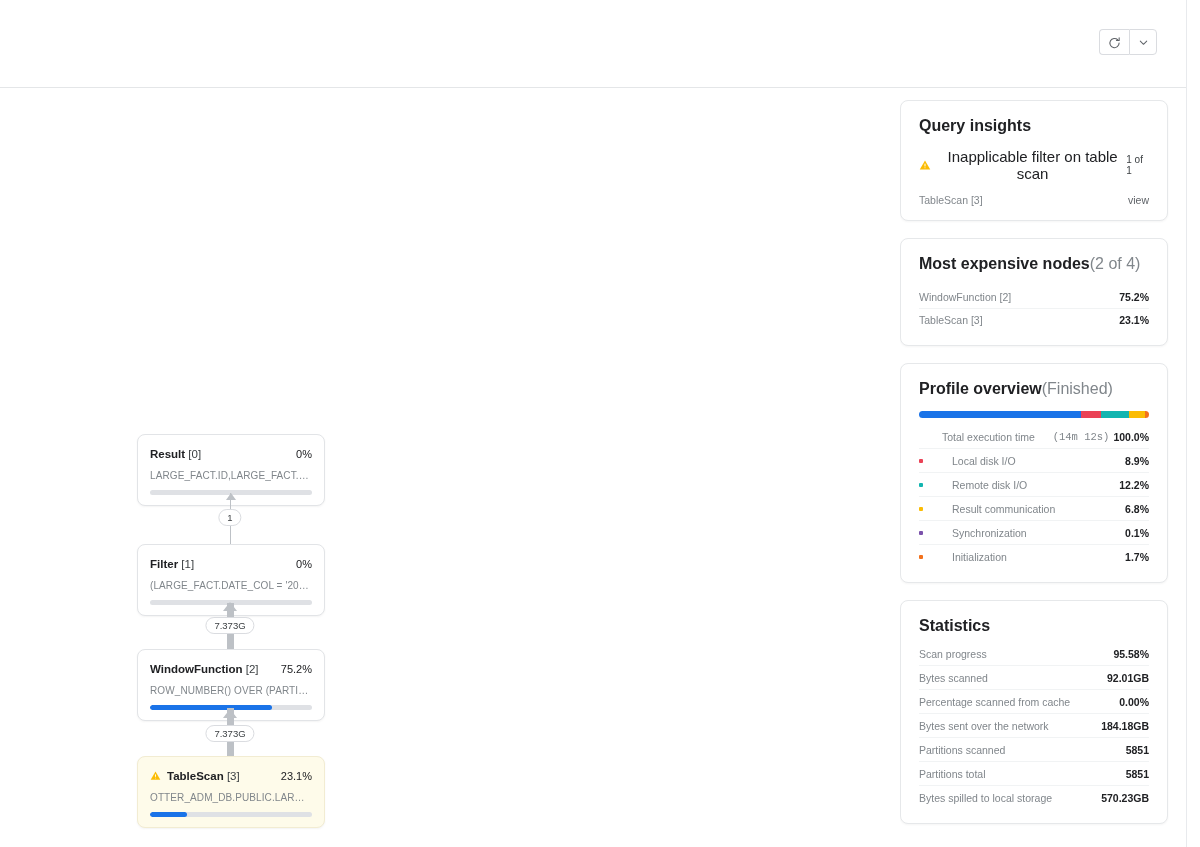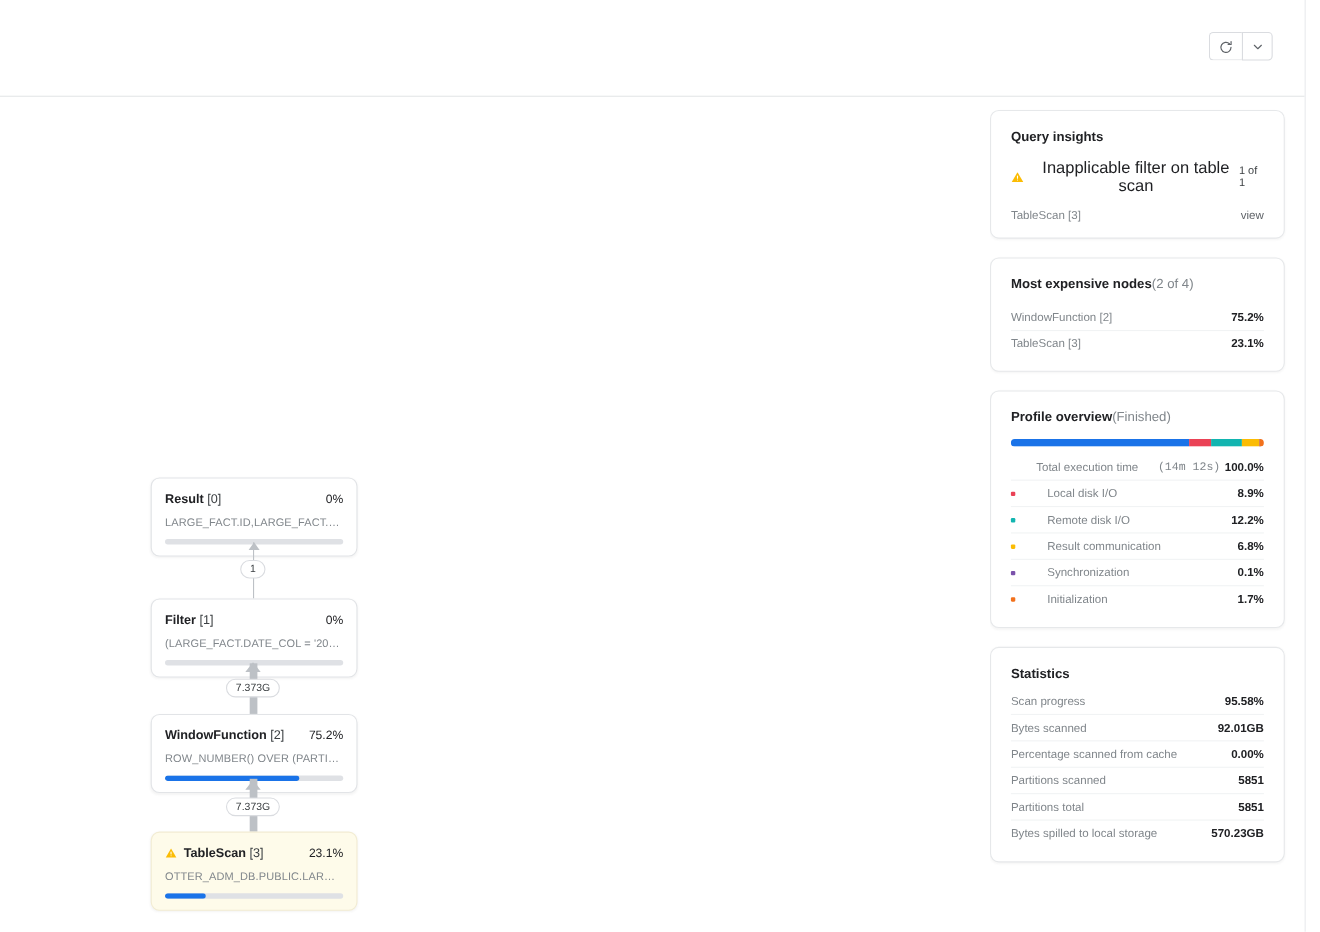--- a/index.html
+++ b/index.html
@@ -141,21 +141,21 @@
   }
   .card {
     background: #ffffff;
     border: 1px solid #e6e8ea;
     border-radius: 8px;
     margin-bottom: 17px;
     padding: 16px 18px 14px 18px;
     box-shadow: 0 1px 2px rgba(60,64,67,0.05);
   }
   .card-title {
-    font-size: 12px; font-weight: bold; color: #202124;
+    font-size: 16px; font-weight: bold; color: #202124;
     margin-bottom: 13px;
   }
   .card-title .muted {
     font-weight: normal; color: #80868b;
   }
 
   
   .insight-row {
     display: flex; align-items: center;
     margin-bottom: 12px;
@@ -397,20 +397,24 @@
     </div>
     <div class="kv">
       <span class="k">Bytes scanned</span>
       <span class="v">92.01GB</span>
     </div>
     <div class="kv">
       <span class="k">Percentage scanned from cache</span>
       <span class="v">0.00%</span>
     </div>
     <div class="kv">
+      <span class="k">Bytes sent over the network</span>
+      <span class="v">184.18GB</span>
+    </div>
+    <div class="kv">
       <span class="k">Partitions scanned</span>
       <span class="v">5851</span>
     </div>
     <div class="kv">
       <span class="k">Partitions total</span>
       <span class="v">5851</span>
     </div>
     <div class="kv">
       <span class="k">Bytes spilled to local storage</span>
       <span class="v">570.23GB</span>

